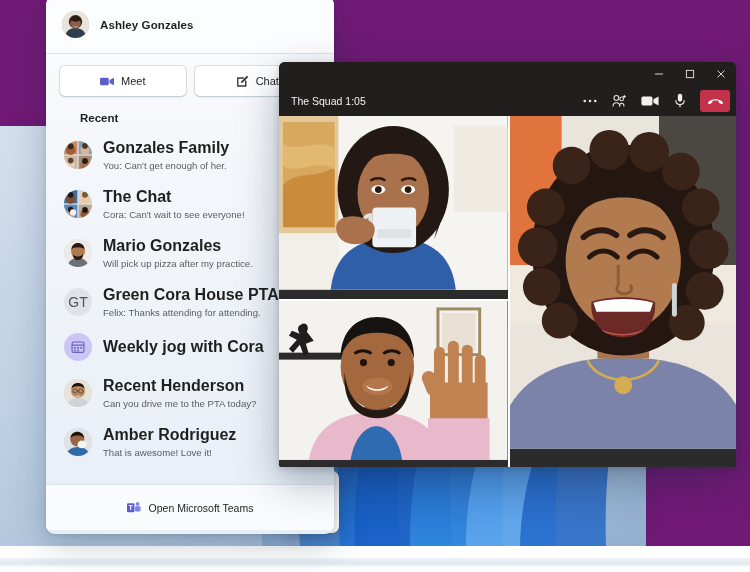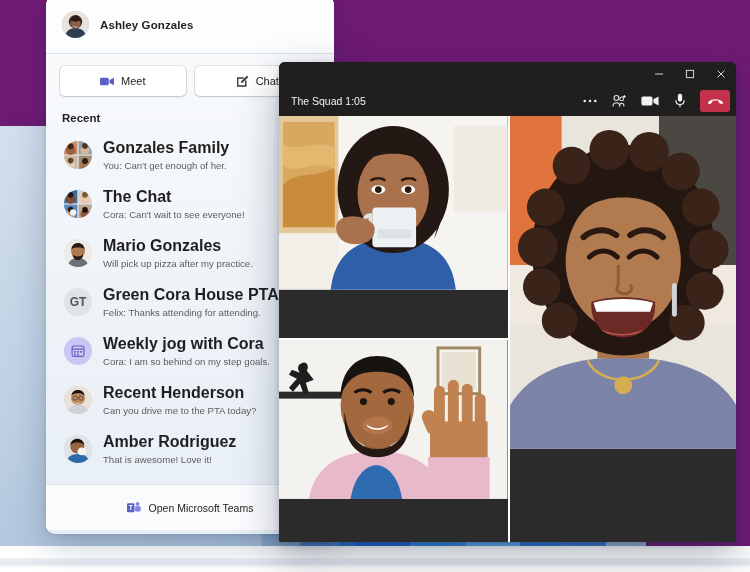--- a/index.html
+++ b/index.html
@@ -49,32 +49,32 @@
   .hdr-name { font-size:11.5px; color:#1f1f1f; font-weight:700; letter-spacing:.1px; }
 
   .fly-actions { display:flex; gap:9px; padding: 12px 14px 10px 14px; }
   .act-btn {
     flex:1; height:30px; background:#ffffff; border-radius:5px;
     box-shadow: 0 1px 2px rgba(40,60,90,.16), 0 0 0 1px rgba(190,205,220,.5);
     display:flex; align-items:center; justify-content:center; gap:7px;
     font-size:11px; color:#242424; cursor:pointer;
   }
 
-  .recent-label { font-size:11.5px; font-weight:700; color:#1f1f1f; padding: 6px 18px 4px 16px; }
+  .recent-label { font-size:11.5px; font-weight:700; color:#1f1f1f; padding: 6px 18px 4px 34px; }
 
   .rlist { padding: 2px 0 0 0; }
   .ritem {
     display:flex; align-items:center; gap:11px; padding: 7px 16px 7px 18px; cursor:pointer;
   }
   .r-av {
     width:28px; height:28px; border-radius:50%; flex:none; overflow:hidden; position:relative;
     background:#ddd;
   }
   .r-av.initials {
-    background:#dfe3e6; color:#4c5560; font-size:12px; font-weight:700;
+    background:#dfe3e6; color:#4c5560; font-size:14px; font-weight:400;
     display:flex; align-items:center; justify-content:center;
   }
   .r-av.cal {
     background:#ccc6f5; display:flex; align-items:center; justify-content:center;
   }
   .r-txt { min-width:0; }
   .r-title { font-size:16px; color:#1f1f1f; font-weight:600; line-height:1.35; white-space:nowrap; }
   .r-sub { font-size:9.6px; color:#5d5d5d; line-height:1.4; white-space:nowrap; overflow:hidden; text-overflow:ellipsis; }
 
   .fly-footer {
@@ -88,21 +88,21 @@
   
   .chat-tile {
     position:absolute; left:281px; top:471px; width:58px; height:62px;
     background:#ffffff; border-radius:7px;
     box-shadow: 0 4px 14px rgba(25,45,75,.22);
     display:flex; align-items:center; justify-content:center;
   }
 
   
   .callwin {
-    position:absolute; left:279px; top:62px; width:457px; height:480px;
+    position:absolute; left:279px; top:62px; width:457px; height:405px;
     background:#201f1e; border-radius:6px 6px 3px 3px; overflow:hidden;
     box-shadow: 0 14px 40px rgba(20,35,60,.34), 0 2px 6px rgba(20,35,60,.2);
   }
   .cw-chrome { height:23px; background:#201f1e; display:flex; justify-content:flex-end; align-items:center; }
   .cw-btn { width:31px; height:23px; display:flex; align-items:center; justify-content:center; cursor:pointer; }
   .cw-btn svg { display:block; }
   .cw-bar {
     height:31px; background:#201f1e; display:flex; align-items:center;
     padding: 0 6px 0 12px; gap:0;
   }
@@ -300,21 +300,20 @@
             <line x1="1.4" y1="6.6" x2="16.6" y2="6.6" stroke="#6b5fc0" stroke-width="1.4"></line>
             <rect x="4" y="9" width="2.2" height="2.2" fill="#6b5fc0"></rect>
             <rect x="7.9" y="9" width="2.2" height="2.2" fill="#6b5fc0"></rect>
             <rect x="11.8" y="9" width="2.2" height="2.2" fill="#6b5fc0"></rect>
             <rect x="4" y="12.4" width="2.2" height="2.2" fill="#6b5fc0"></rect>
             <rect x="7.9" y="12.4" width="2.2" height="2.2" fill="#6b5fc0"></rect>
           </svg>
         </div>
         <div class="r-txt">
           <div class="r-title">Weekly jog with Cora</div>
-          <div class="r-sub">Cora: I am so behind on my step goals.</div>
         </div>
       </div>
 
       <div class="ritem">
         <div class="r-av">
           <svg width="28" height="28" viewBox="0 0 40 40">
             <rect width="40" height="40" fill="#e7e2da"></rect>
             <path d="M4 40c1-9 7-13 16-13s15 4 16 13Z" fill="#cfd3d8"></path>
             <circle cx="20" cy="17" r="10" fill="#c08b5e"></circle>
             <path d="M10.4 13.6C11.6 8 15.4 5.6 20 5.6s8.4 2.4 9.6 8c-2.4-2.6-6-3.4-9.6-3.4s-7.2.8-9.6 3.4Z" fill="#20150e"></path>

